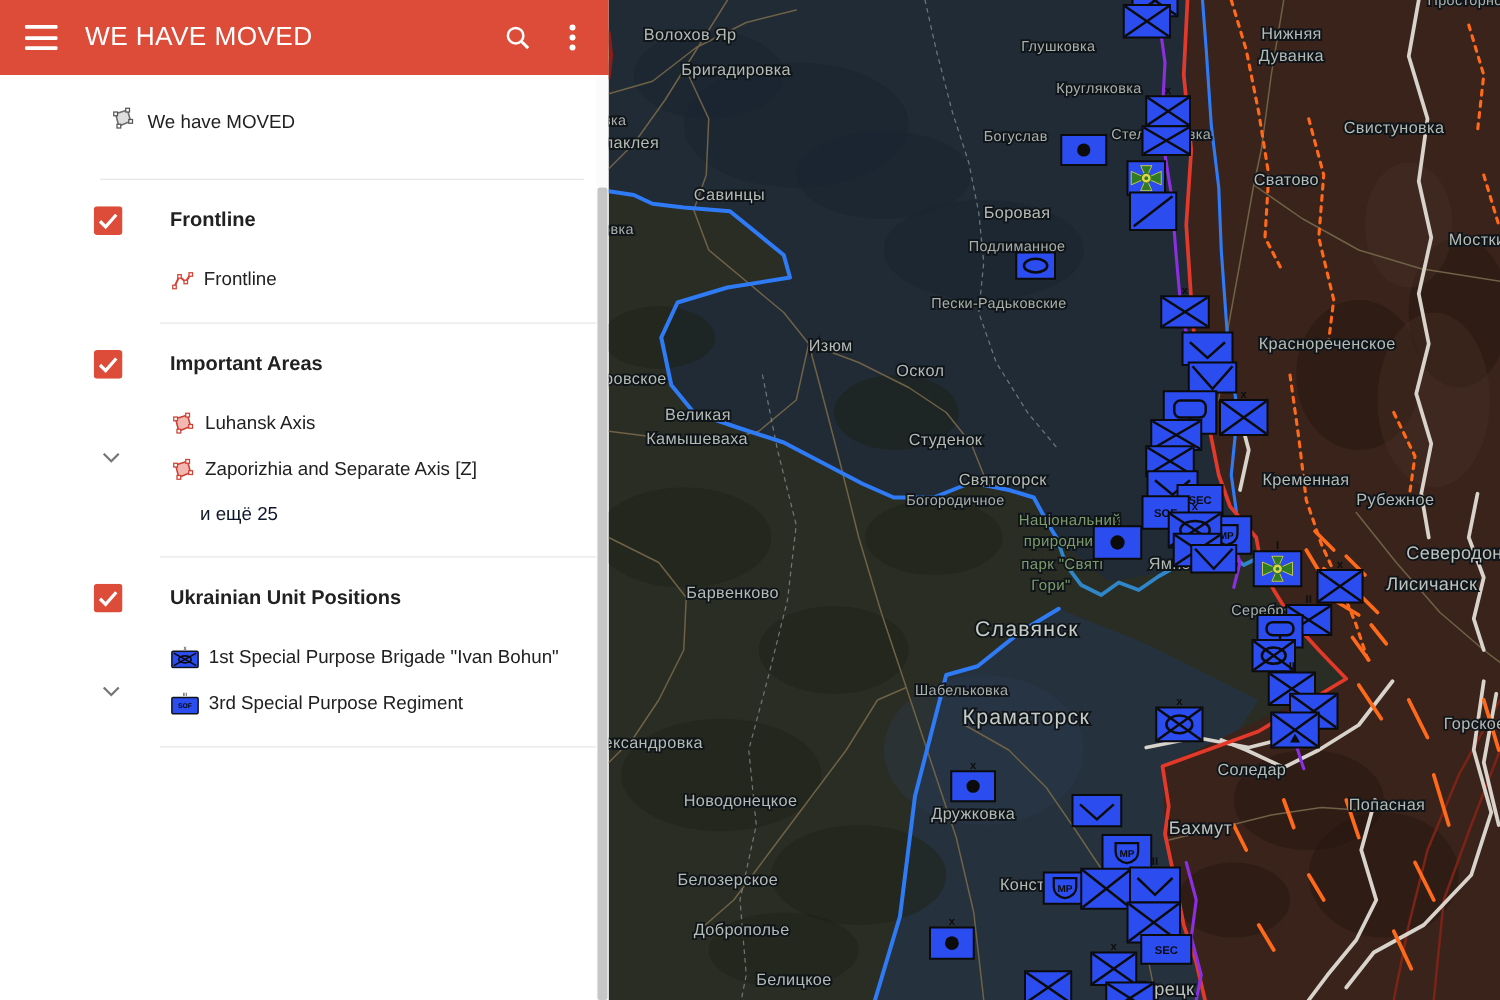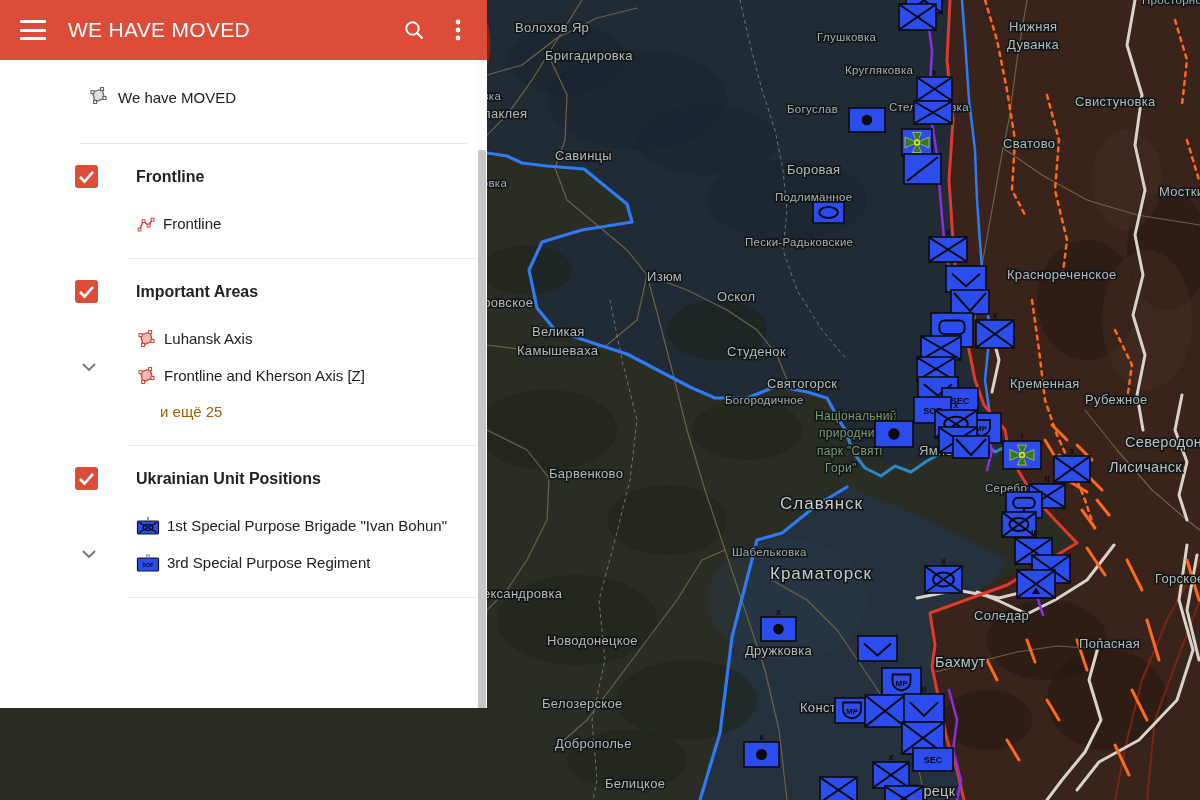--- a/index.html
+++ b/index.html
@@ -1,37 +1,37 @@
 <!DOCTYPE html>
 <html><head>
 <meta charset="utf-8">
 <style>
   html,body{margin:0;padding:0;background:#111;font-family:"Liberation Sans",sans-serif;}
   #stage{position:relative;width:1200px;height:800px;overflow:hidden;background:#2a2d24;}
   
-  #sidebar{position:absolute;left:0;top:0;width:487px;height:708px;background:#ffffff;overflow:hidden;}
+  #sidebar{position:absolute;left:0;top:0;width:487px;height:800px;background:#ffffff;overflow:hidden;}
   #sb-header{height:60px;background:#dd4b39;display:flex;align-items:center;}
   #hamburger{margin-left:20px;width:26px;height:20px;display:flex;flex-direction:column;justify-content:space-between;cursor:pointer;}
   #hamburger span{display:block;height:3px;background:#fff;border-radius:1px;}
   #sb-title{margin-left:22px;color:#fff;font-size:21px;font-weight:500;letter-spacing:.3px;flex:1;white-space:nowrap;}
   .hd-icon{margin-right:30px;cursor:pointer;display:flex;align-items:center;}
   #sb-scroll{position:absolute;top:60px;bottom:0;left:0;right:10px;}
   .top-item{margin:20px 0 0 88px;height:34px;display:flex;align-items:center;}
   .top-item .lbl{margin-left:9px;font-size:15px;color:#212121;}
   .divider{height:1px;background:#e7e7e7;margin-left:80px;width:387px;}
   .dv1{margin-top:29px;}
   .section{position:relative;margin-left:48px;}
   .sec-head{display:flex;align-items:center;margin-top:21px;}
   .sec-check{margin-left:27px;width:23px;height:23px;flex:0 0 auto;cursor:pointer;}
   .sec-title{margin-left:38px;font-size:16px;font-weight:700;color:#212121;}
   .expander{position:absolute;left:33px;top:78px;cursor:pointer;}
   .sec-items{margin-left:88px;margin-top:17px;}
   .sec-item{height:37px;display:flex;align-items:center;cursor:pointer;}
   .sec-item .lbl{margin-left:7px;font-size:15px;color:#212121;white-space:nowrap;}
-  .more-row{height:35px;display:flex;align-items:center;margin-left:24px;font-size:15px;color:#a16207;cursor:pointer;}
+  .more-row{height:35px;display:flex;align-items:center;margin-left:24px;font-size:15px;color:#0f172a;cursor:pointer;}
   .sec-div{margin-top:16px;}
   #scrollbar{position:absolute;right:0;top:60px;width:10px;height:740px;background:#fbfbfb;}
   #scroll-thumb{position:absolute;left:1px;top:90px;width:8px;height:650px;background:#c6c6c6;border-radius:2px;}
   
   #map{position:absolute;left:487px;top:0;width:713px;height:800px;cursor:grab;}
 </style>
 </head>
 <body>
 <div id="stage">
 
@@ -123,21 +123,21 @@
               <div class="sec-item">
                 <span style="display: flex;">
                   <svg width="21" height="19" viewBox="0 0 21 19">
                     <path d="M4.5 6 L14 3 L16.5 12 L7 16 Z" fill="#f2b8b1" stroke="#cd4033" stroke-width="1.3"></path>
                     <rect x="3" y="4.6" width="3" height="3" fill="#fff" stroke="#cd4033"></rect>
                     <rect x="12.6" y="1.6" width="3" height="3" fill="#fff" stroke="#cd4033"></rect>
                     <rect x="15" y="10.6" width="3" height="3" fill="#fff" stroke="#cd4033"></rect>
                     <rect x="5.6" y="14.4" width="3" height="3" fill="#fff" stroke="#cd4033"></rect>
                   </svg>
                 </span>
-                <span class="lbl">Frontline and Kherson Axis [Z]</span>
+                <span class="lbl">Zaporizhia and Separate Axis [Z]</span>
               </div>
               <div class="more-row">и ещё 25</div>
             </div>
             <div class="divider sec-div"></div>
           </div>
           <div class="section">
             <div class="sec-head">
               <span class="sec-check"><svg width="23" height="23" viewBox="0 0 23 23">
                   <rect width="23" height="23" rx="3" fill="#dd4b39"></rect>
                   <path d="M5 12 L9.5 16.5 L18 6.8" stroke="#fff" stroke-width="2.6" fill="none"></path>

